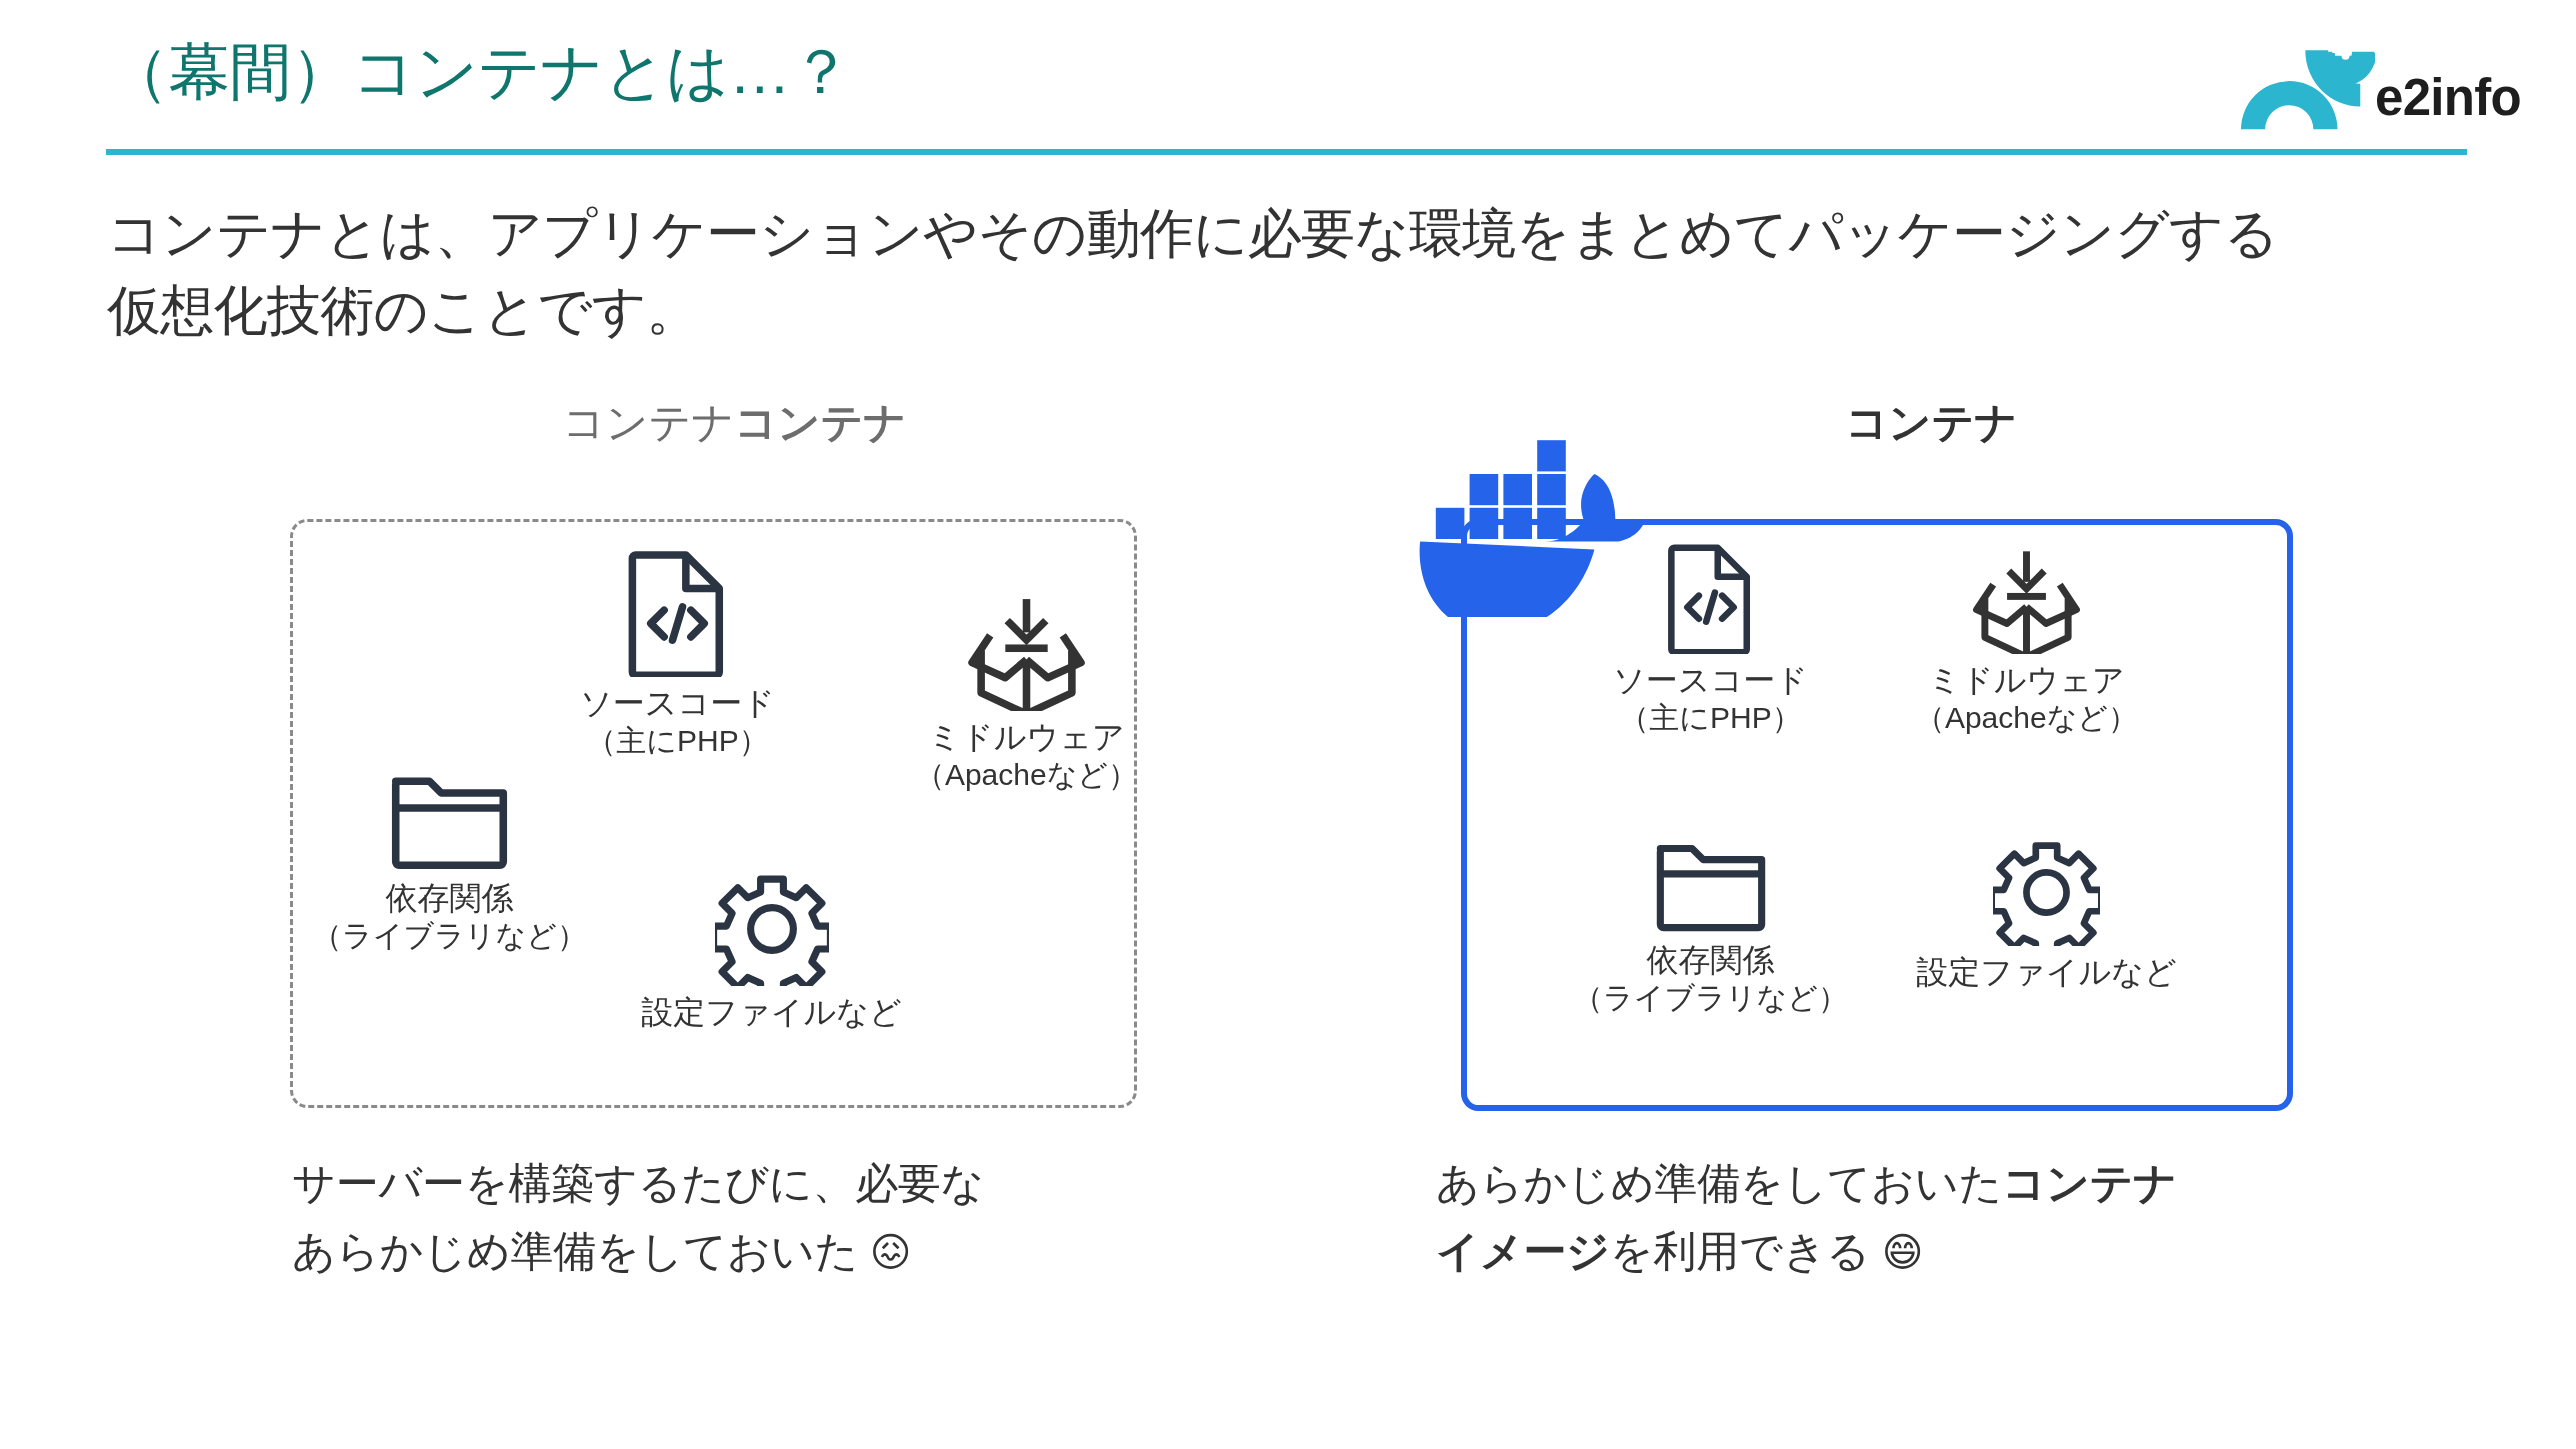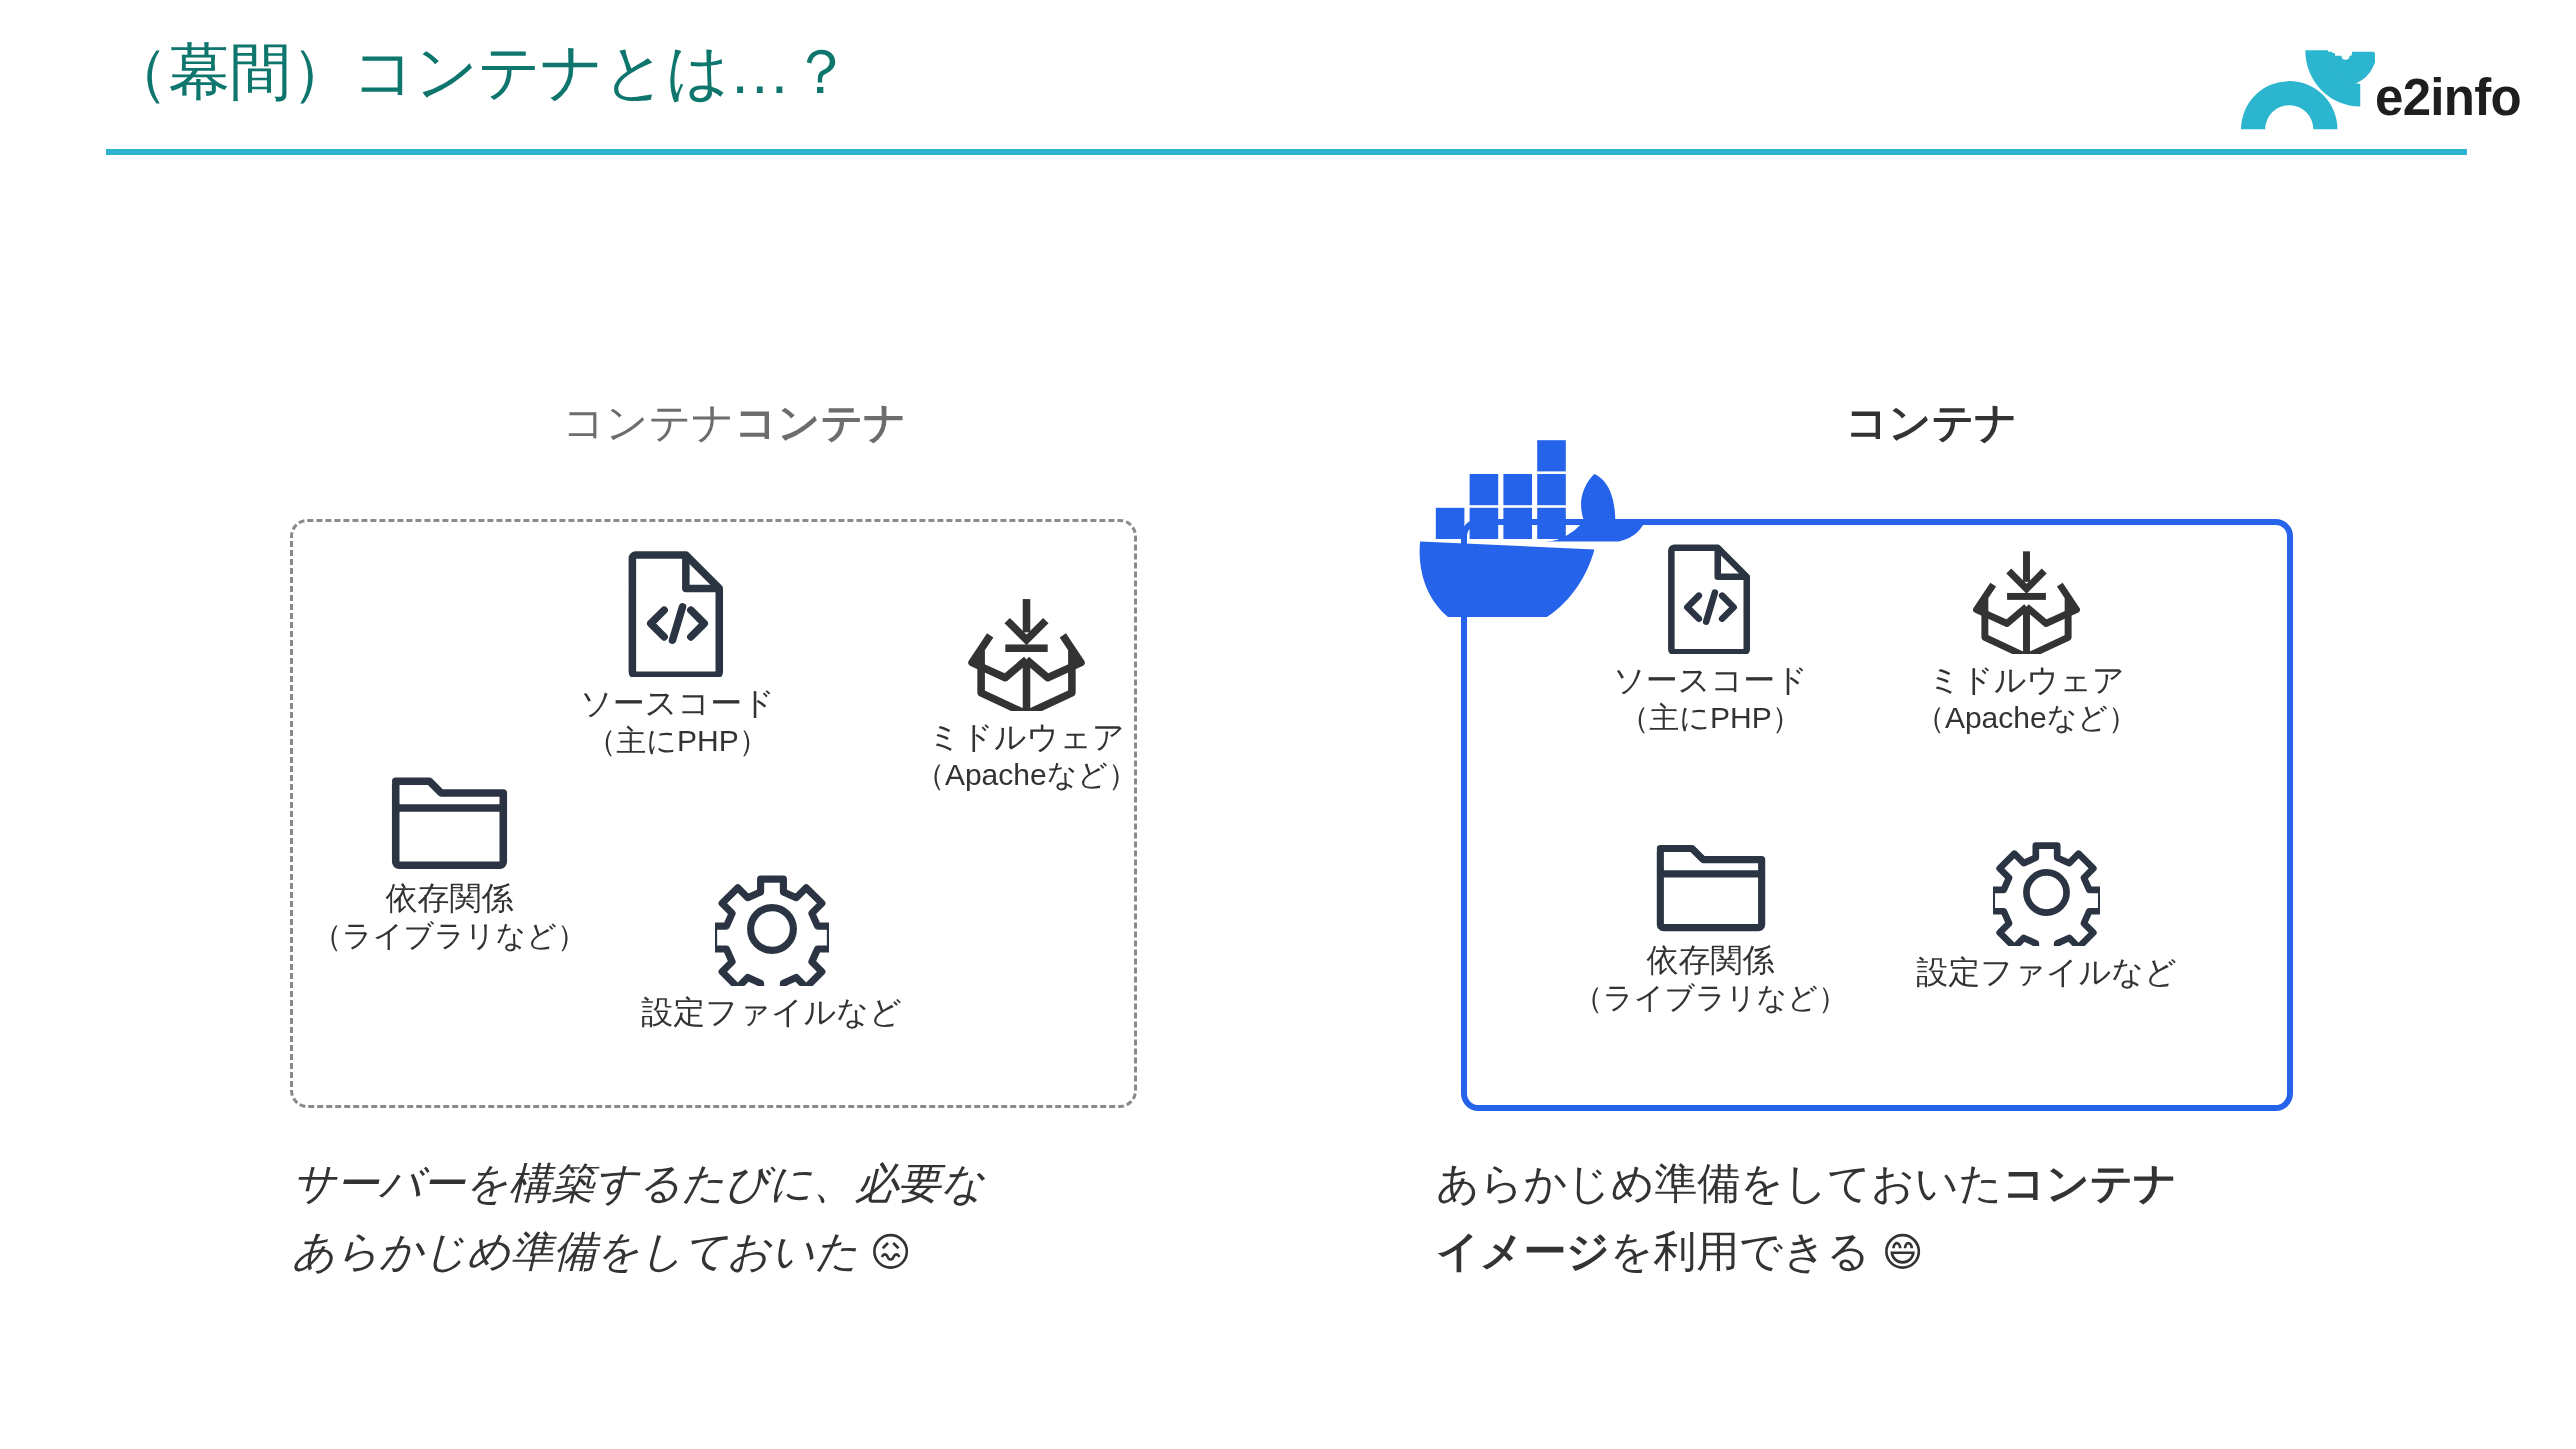--- a/index.html
+++ b/index.html
@@ -141,21 +141,21 @@
   #r-cfg  { left:1872px; top:839px; width:349px; }
 
   
   .caption {
     position:absolute;
     font-size:43px;
     line-height:1.58;
     color:#333333;
     letter-spacing:-0.3px;
   }
-  #caption-left  { left:292px;  top:1150px; width:939px;font-style:italic; }
+  #caption-left  { left:292px;  top:1150px; width:939px; }
   #caption-right { left:1436px; top:1150px; width:1006px; }
   .caption .line { display:block; white-space:nowrap; }
   .caption b { font-weight:bold; }
   .emoji { font-size:40px; }
 </style>
 </head>
 <body>
 
 <div id="slide">
 
@@ -169,20 +169,24 @@
         <path d="M112 8 L150 8 A44 44 0 0 0 200 56 L200 56 A92 92 0 0 1 112 8 Z" fill="#2cb5ce" opacity="0"></path>
         <path d="M110 4 a46 46 0 0 0 92 0 l-30 0 a16 16 0 0 1 -32 0 z" fill="#2cb5ce"></path>
         <path d="M103 2 A48 48 0 0 0 199 2 L166 2 A15 15 0 0 1 136 2 Z" fill="#2cb5ce"></path>
         <path d="M96 0 C96 48 134 84 178 84 L178 50 C152 50 130 28 130 0 Z" fill="#2cb5ce"></path>
         <path d="M0 118 A72 72 0 0 1 144 118 L108 118 A36 36 0 0 0 36 118 Z" fill="#2cb5ce"></path>
       </svg>
       <div id="logo-text">e2info</div>
     </div>
   </div>
 
+  <div id="lead">
+    <span class="line">コンテナとは、アプリケーションやその動作に必要な環境をまとめてパッケージングする</span>
+    <span class="line">仮想化技術のことです。</span>
+  </div>
 
   <div class="col" id="col-left">
     <div class="col-heading" id="heading-left"><span>コンテナ</span><span class="strong">コンテナ</span></div>
   </div>
 
   <div class="col" id="col-right">
     <div class="col-heading" id="heading-right">コンテナ</div>
   </div>
 
   <div class="panel" id="panel-left"></div>

